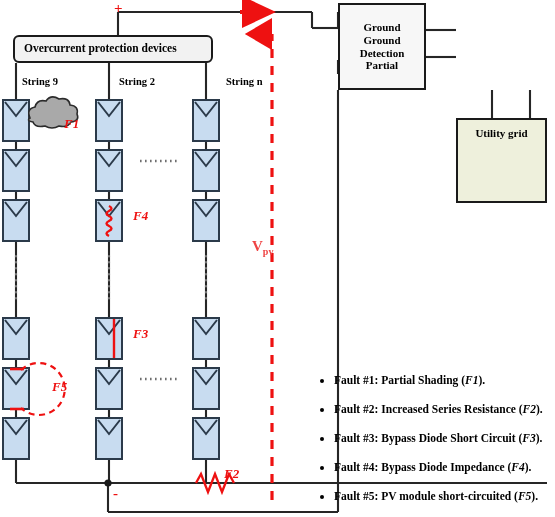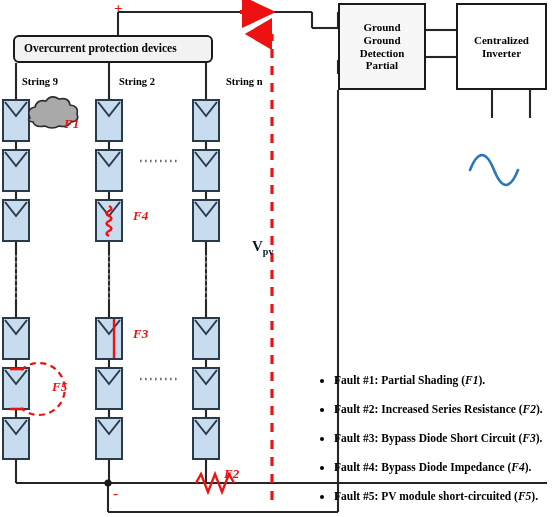--- a/index.html
+++ b/index.html
@@ -78,21 +78,21 @@
     position: absolute;
     font-size: 15px;
     font-weight: bold;
     color: #ee1111;
     line-height: 1;
   }
   .vpv {
     position: absolute;
     font-size: 15px;
     font-weight: bold;
-    color: #0f172a;
+    color: #ef4444;
     white-space: nowrap;
   }
   .vpv sub {
     font-size: 10px;
   }
   .legend {
     position: absolute;
     left: 318px;
     top: 366px;
     width: 240px;
@@ -316,25 +316,24 @@
     <span>Overcurrent protection devices</span>
   </div>
 
   <div class="box box-gfdd" style="left:338px; top:3px; width:88px; height:87px;">
     <span>Ground</span>
     <span>Ground</span>
     <span>Detection</span>
     <span>Partial</span>
   </div>
 
-  <div class="box box-inv" style="left:456px; top:3px; width:91px; height:87px;">
-    <span>Centralized</span>
-    <span>Inverter</span>
-  </div>
-
+
+  <div class="box box-grid" style="left:456px; top:118px; width:91px; height:85px;">
+    <span>Utility grid</span>
+  </div>
 
   <div class="string-label" style="left:22px; top:76px;">String 9</div>
   <div class="string-label" style="left:119px; top:76px;">String 2</div>
   <div class="string-label" style="left:214px; top:76px;margin-left:12px;">String n</div>
 
   <div class="sign" style="left:114px; top:1px;">+</div>
   <div class="sign" style="left:113px; top:486px;">-</div>
 
   <div class="vpv" style="left:252px; top:238px;">
     <span>V</span><sub>pv</sub>

